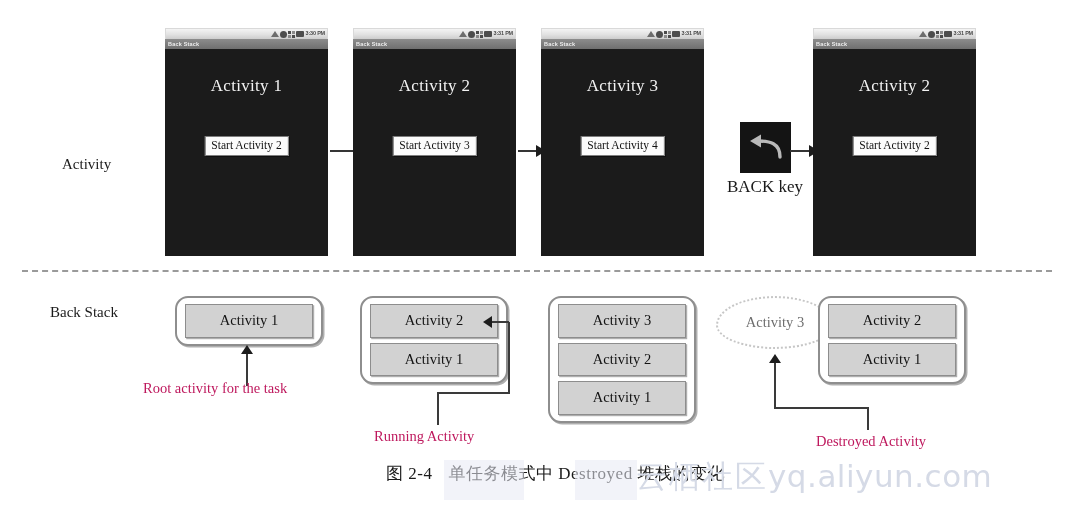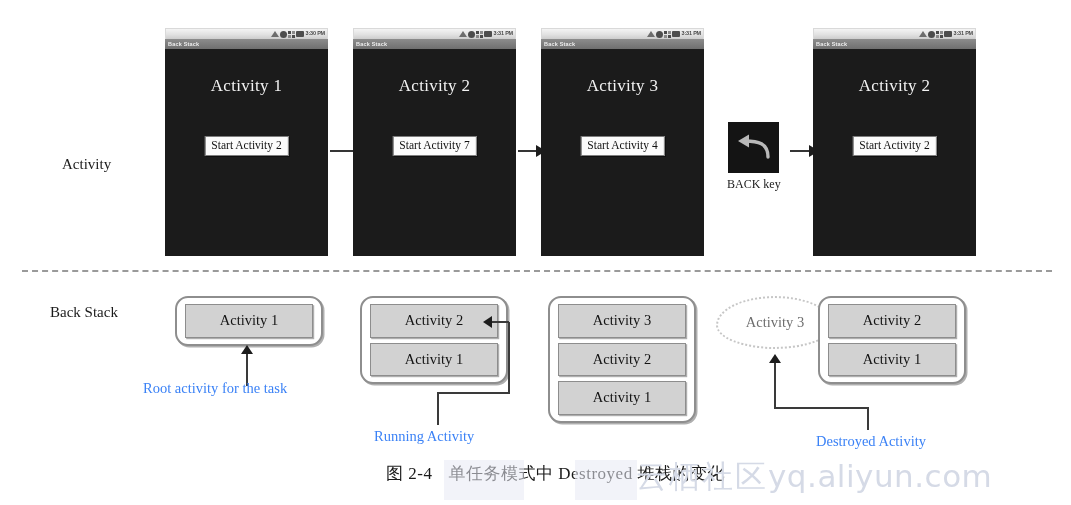--- a/index.html
+++ b/index.html
@@ -170,21 +170,21 @@
   .backkey {
     width: 51px;
     height: 51px;
     background: #141414;
     position: relative;
     margin: 0 auto;
   }
   .backkey svg { position: absolute; left: 8px; top: 8px; }
   .backkey-label {
     margin-top: 4px;
-    font-size: 12px;
+    font-size: 17px;
     font-family: "Liberation Serif", serif;
     color: #1a1a1a;
     white-space: nowrap;
   }
 
   
   .stack-outer {
     position: absolute;
     border: 2.5px solid #8e8e8e;
     border-radius: 13px;
@@ -231,21 +231,21 @@
     font-size: 14.5px;
     font-family: "Liberation Serif", serif;
     color: #6e6e6e;
   }
 
   
   .annot {
     position: absolute;
     font-size: 14.5px;
     font-family: "Liberation Serif", serif;
-    color: #3b82f6;
+    color: #be185d;
     white-space: nowrap;
   }
   .lead { position: absolute; }
   .lead .vline { position: absolute; width: 2px; background: #3a3a3a; }
   .lead .hline { position: absolute; height: 2px; background: #3a3a3a; }
   .lead .up-head {
     position: absolute;
     width: 0; height: 0;
     border-left: 6px solid transparent;
     border-right: 6px solid transparent;
@@ -327,21 +327,21 @@
       <i class="sb-ic tri"></i>
       <i class="sb-ic round"></i>
       <i class="sb-ic grid"></i>
       <i class="sb-ic batt"></i>
     </span>
     <span class="sb-time">3:31 PM</span>
   </div>
   <div class="titlebar">Back Stack</div>
   <div class="screen">
     <div class="act-title">Activity 2</div>
-    <div class="act-btn">Start Activity 7</div>
+    <div class="act-btn">Start Activity 3</div>
   </div>
 </div>
 
 <div class="flow-arrow" style="left:518px; width:28px;">
   <span class="shaft"></span>
     <span class="head"></span>
 </div>
 
 <div class="phone" style="left:541px;">
   <div class="statusbar">

